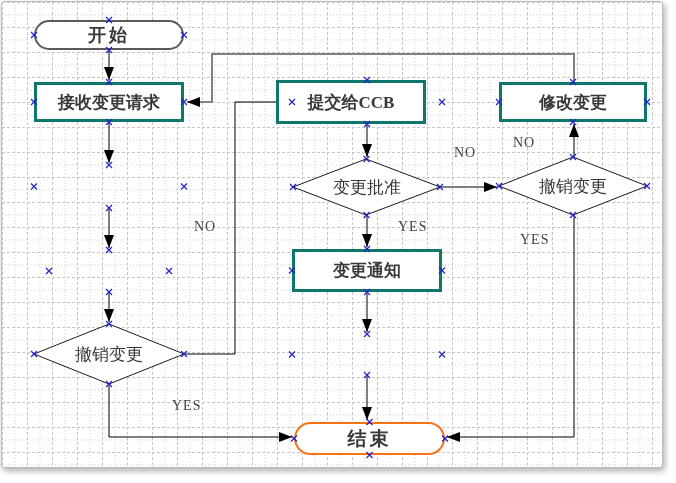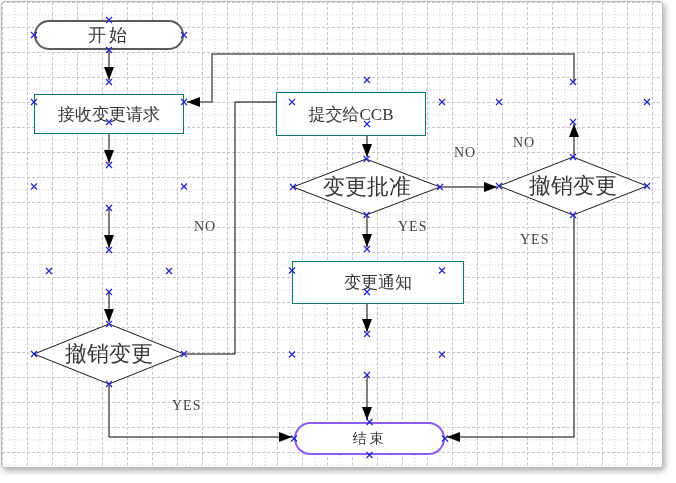--- a/index.html
+++ b/index.html
@@ -2,27 +2,27 @@
 <html><head>
 <meta charset="utf-8">
 <style>
   html,body{margin:0;padding:0;background:#ffffff;}
   body{width:676px;height:483px;position:relative;font-family:"Liberation Serif",serif;}
   .sheet{position:absolute;left:1px;top:1px;width:660px;height:465px;background:#ffffff;
          border:1px solid #bdbdbd;border-radius:3px;box-shadow:2px 3px 6px rgba(0,0,0,0.32);overflow:hidden;}
   svg.layer{position:absolute;left:0;top:0;}
   #cp-layer{pointer-events:none;}
   .node{position:absolute;display:flex;align-items:center;justify-content:center;text-align:center;
-        font-size:17px;line-height:21px;color:#383838;white-space:pre-line;box-sizing:border-box;}
-  .process{background:#ffffff;border:1px solid #0f766e;margin-top:12px;}
+        font-size:17px;line-height:21px;color:#383838;white-space:pre-line;box-sizing:border-box;font-weight:bold;}
+  .process{background:#ffffff;border:3px solid #0f766e;}
   .terminator{background:#ffffff;}
   #n-start{border:2px solid #5a5a5a;border-radius:16px;font-size:18px;letter-spacing:3px;}
-  #n-end{border:2px solid #8b5cf6;border-radius:17px;font-size:14px;letter-spacing:3px;}
+  #n-end{border:2px solid #f97316;border-radius:17px;font-size:19px;letter-spacing:3px;}
   .dlabel{position:absolute;display:flex;align-items:center;justify-content:center;text-align:center;
-          font-size:22px;color:#383838;background:transparent;}
+          font-size:17px;color:#383838;background:transparent;}
   .elabel{position:absolute;font-size:14px;color:#3f3f3f;letter-spacing:1px;white-space:nowrap;}
 </style>
 </head>
 <body>
 
 <div class="sheet">
 
   <svg class="layer" width="660" height="465">
     <defs>
       <pattern id="grid" width="25" height="25" patternUnits="userSpaceOnUse">
@@ -67,23 +67,24 @@
   <div class="node process" style="left:32px;top:80px;width:150px;height:40px">接收变更请求</div>
 
 
 
   <div class="dlabel" style="left:47px;top:336px;width:120px;height:32px">撤销变更</div>
 
   <div class="node process" style="left:274px;top:78px;width:150px;height:44px">提交给CCB</div>
 
   <div class="dlabel" style="left:305px;top:169px;width:120px;height:32px">变更批准</div>
 
-  <div class="node process" style="left:290px;top:247px;width:172px;height:43px">变更通知</div>
+  <div class="node process" style="left:290px;top:247px;width:150px;height:43px">变更通知</div>
 
 
+  <div class="node process" style="left:497px;top:80px;width:148px;height:40px">修改变更</div>
 
   <div class="dlabel" style="left:511px;top:168px;width:120px;height:32px">撤销变更</div>
 
   <div class="node terminator" id="n-end" style="left:292px;top:420px;width:151px;height:33px">结束</div>
 
   <div class="elabel" style="left:192px;top:217px">NO</div>
   <div class="elabel" style="left:170px;top:396px">YES</div>
   <div class="elabel" style="left:452px;top:143px">NO</div>
   <div class="elabel" style="left:396px;top:217px">YES</div>
   <div class="elabel" style="left:511px;top:133px">NO</div>

